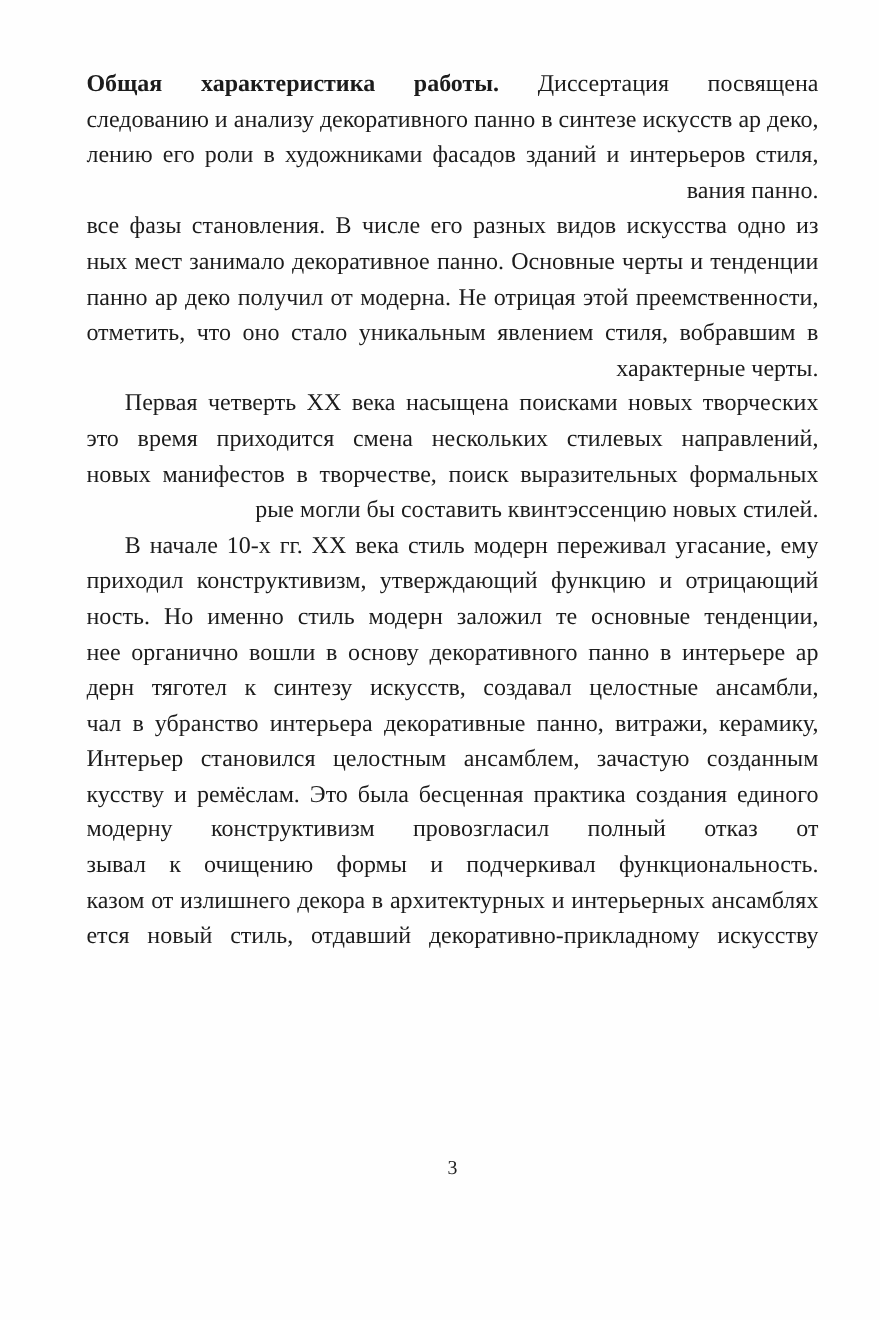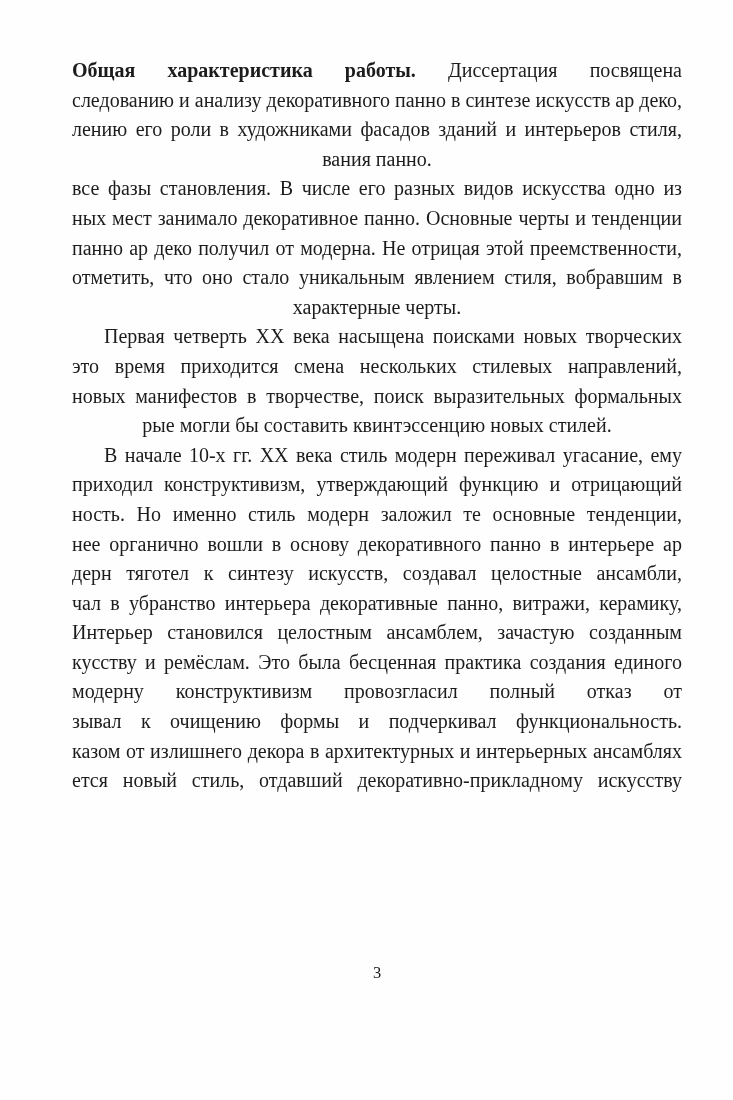--- a/index.html
+++ b/index.html
@@ -20,21 +20,21 @@
     position: absolute;
     top: 56px;
     left: 72px;
     width: 610px;
     font-size: 20px;
   }
   .line {
     line-height: 29.6px;
     height: 29.6px;
     overflow: hidden;
-    text-align: center;
+    text-align: right;
   }
   .line.just {
     text-align: justify;
     text-align-last: justify;
   }
   .line.indent {
     padding-left: 32px;
   }
   .lead-bold {
     font-weight: bold;

